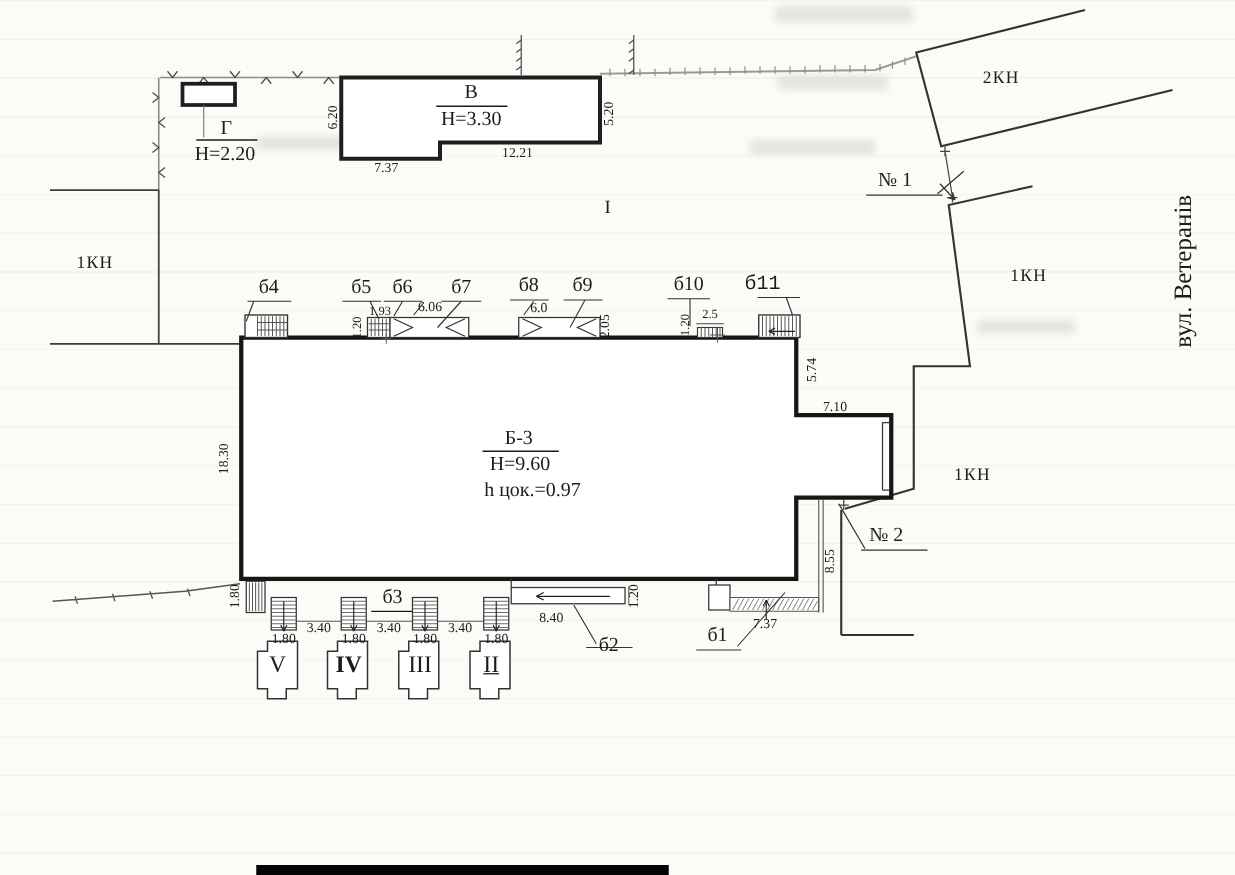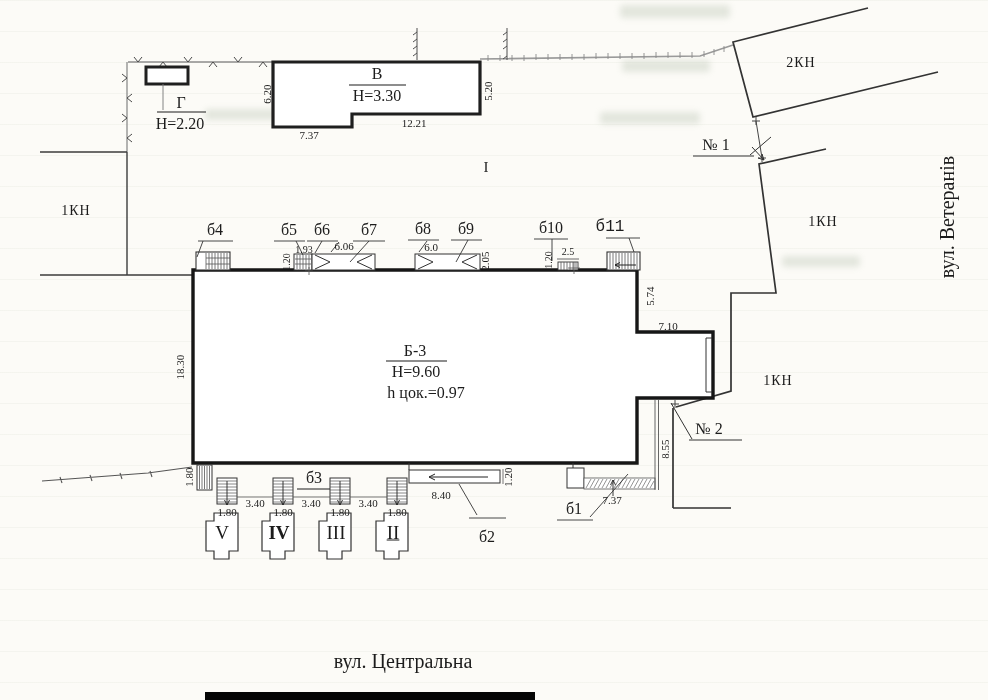--- a/index.html
+++ b/index.html
@@ -185,23 +185,22 @@
 
   <div class="lbl dim" style="left:255px;top:503px;">3.40</div>
   <div class="lbl dim" style="left:311px;top:503px;">3.40</div>
   <div class="lbl dim" style="left:368px;top:503px;">3.40</div>
 
   <div class="lbl roman" style="left:222px;top:532px;">V</div>
   <div class="lbl roman" style="left:279px;top:532px;font-weight:bold;">IV</div>
   <div class="lbl roman" style="left:336px;top:532px;">III</div>
   <div class="lbl roman" style="left:393px;top:532px;text-decoration:underline;">II</div>
 
-  <div class="lbl annex" style="left:487px;top:537px;">б2</div>
+  <div class="lbl annex" style="left:487px;top:517px;">б2</div>
   <div class="lbl dim" style="left:441px;top:484px;margin-top:11px;">8.40</div>
   <div class="lbl dim rot" style="left:508px;top:477px;">1.20</div>
 
   <div class="lbl annex" style="left:574px;top:509px;text-align:center;">б1</div>
   <div class="lbl dim" style="left:612px;top:500px;">7.37</div>
 
-  <div class="lbl street" style="left:403px;top:661px;">вул. Центральна</div>
   <div class="lbl street rot" style="left:947px;top:217px;">вул. Ветеранів</div>
 
 </div>
 
 </body></html>

